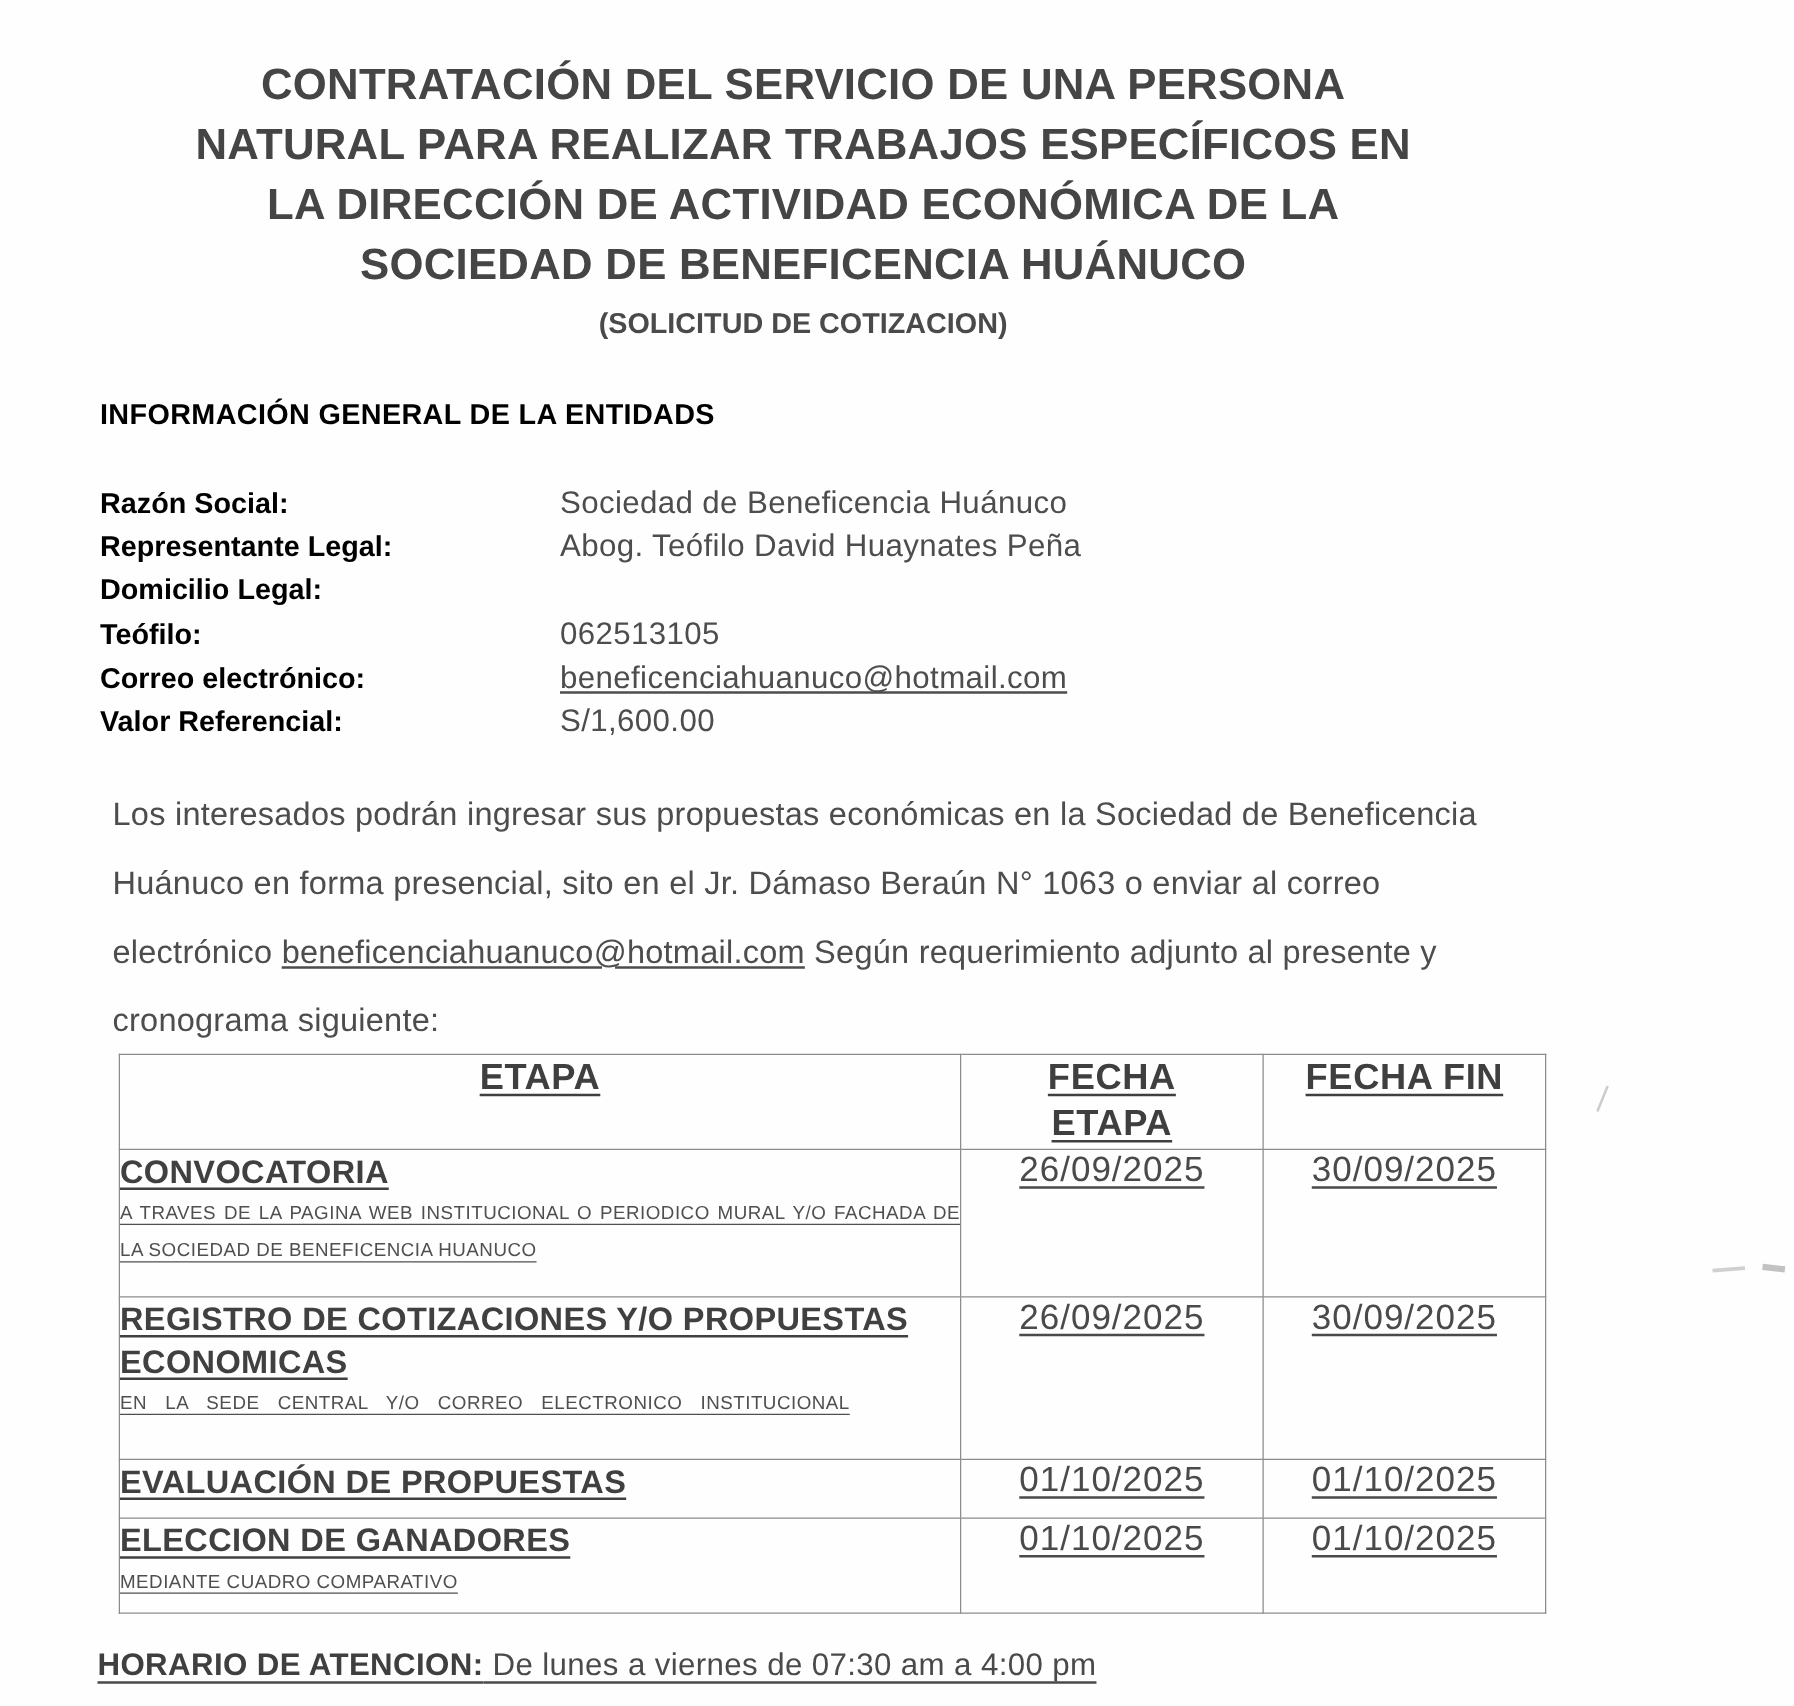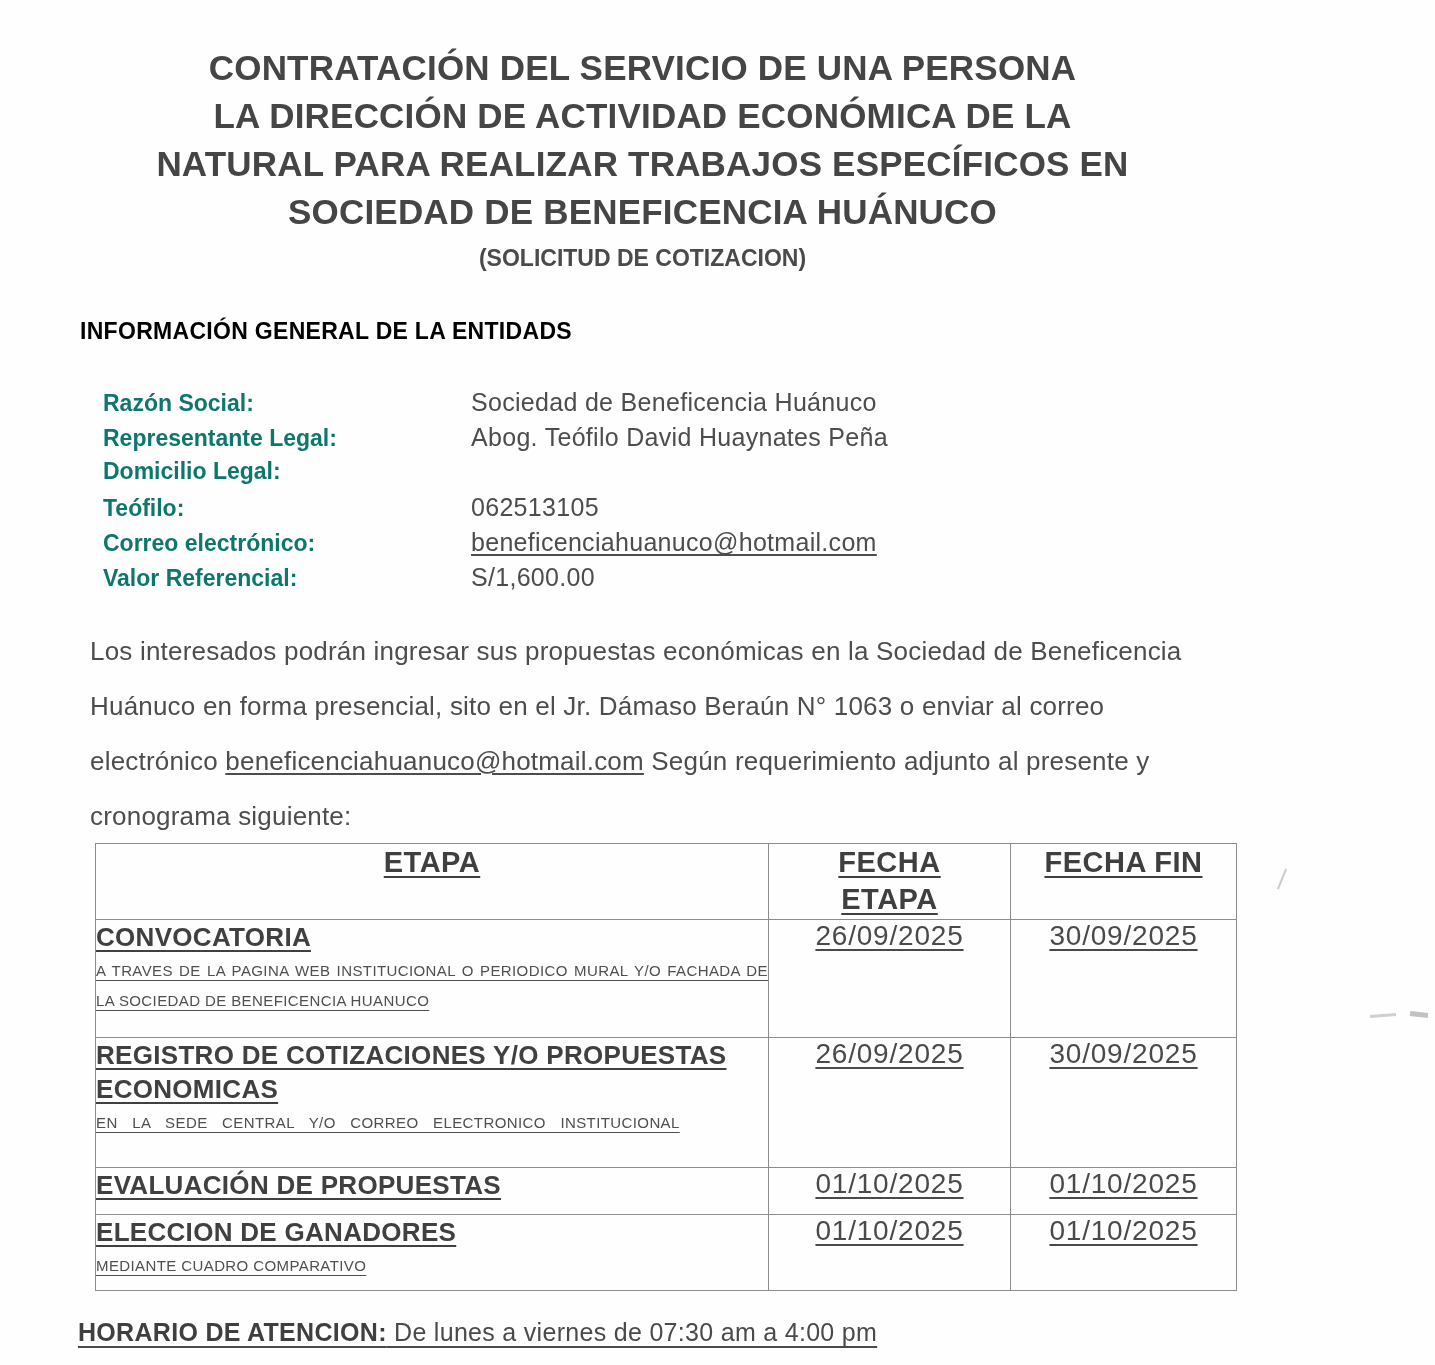--- a/index.html
+++ b/index.html
@@ -62,22 +62,21 @@
   .info-row {
     display: flex;
     align-items: baseline;
     height: 35px;
   }
   .info-label {
     width: 368px;
     flex: 0 0 368px;
     font-size: 23px;
     font-weight: bold;
-    color: #0f766e;
-    margin-left: 23px;
+    color: #000000;
   }
   .info-value {
     font-size: 25px;
     font-weight: normal;
     color: #4d4d4d;
     letter-spacing: 0.3px;
   }
   .info-value.link {
     text-decoration: underline;
     text-underline-offset: 3px;
@@ -227,22 +226,22 @@
     opacity: 0.6;
   }
 </style>
 </head>
 <body>
 
 <div class="page">
 
   <div class="title-block">
     <div class="title-line">CONTRATACIÓN DEL SERVICIO DE UNA PERSONA</div>
+    <div class="title-line">NATURAL PARA REALIZAR TRABAJOS ESPECÍFICOS EN</div>
     <div class="title-line">LA DIRECCIÓN DE ACTIVIDAD ECONÓMICA DE LA</div>
-    <div class="title-line">NATURAL PARA REALIZAR TRABAJOS ESPECÍFICOS EN</div>
     <div class="title-line">SOCIEDAD DE BENEFICENCIA HUÁNUCO</div>
     <div class="subtitle-line">(SOLICITUD DE COTIZACION)</div>
   </div>
 
   <div class="section-heading">INFORMACIÓN GENERAL DE LA ENTIDADS</div>
 
   <div class="info-block">
     <div class="info-row">
       <div class="info-label">Razón Social:</div>
       <div class="info-value">Sociedad de Beneficencia Huánuco</div>

